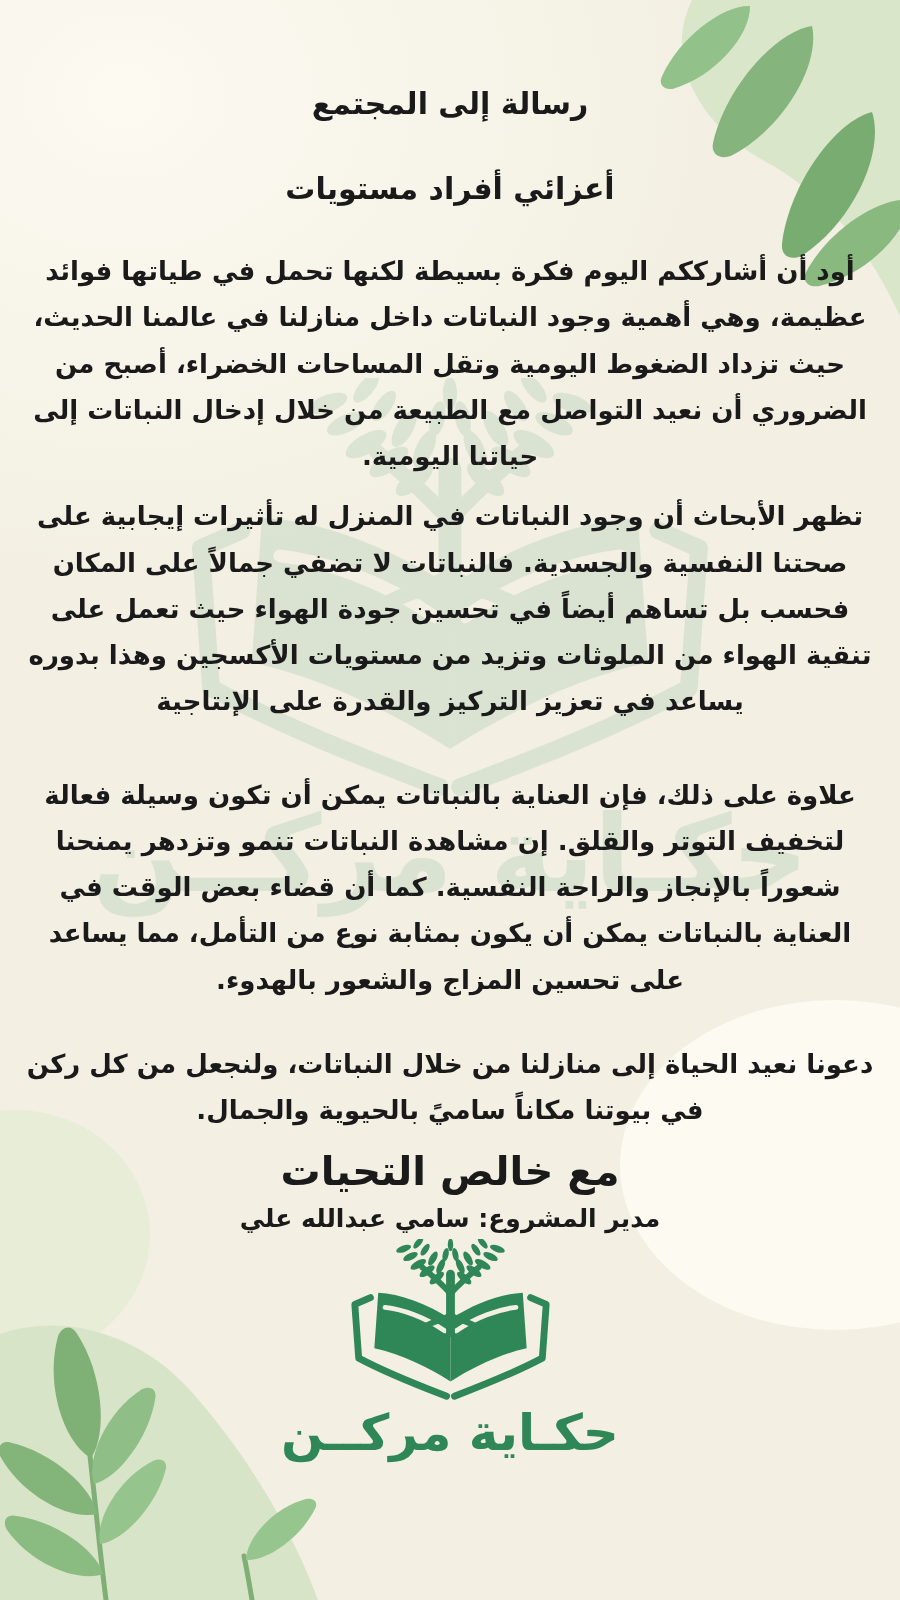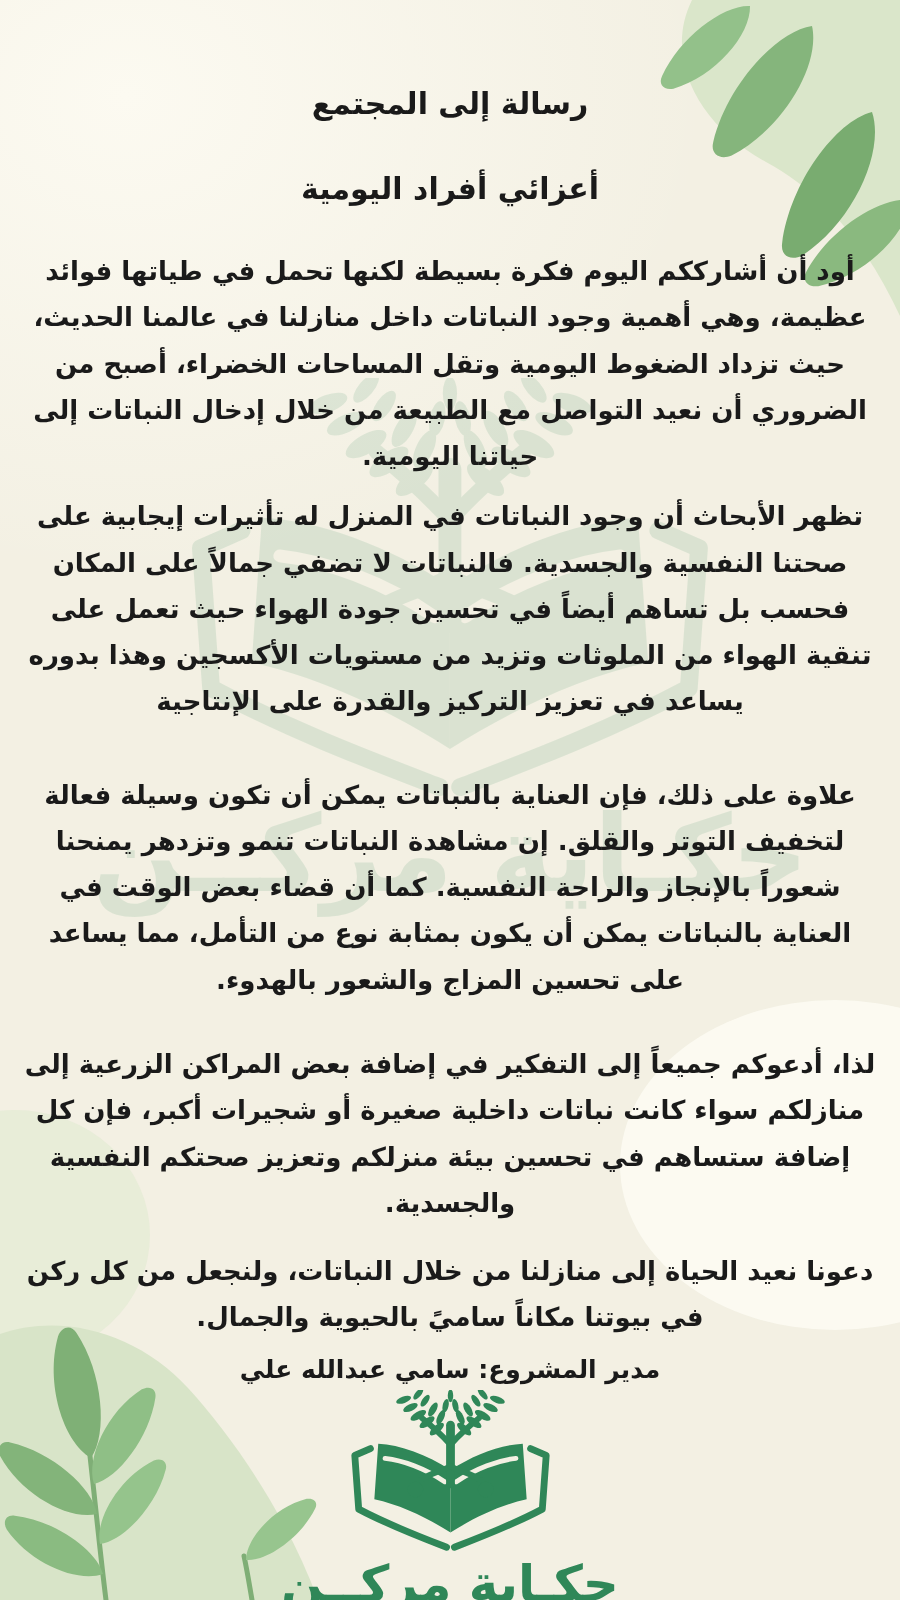--- a/index.html
+++ b/index.html
@@ -119,28 +119,28 @@
 
   <div class="watermark">
     <svg viewBox="0 0 220 170" width="560" height="432">
         <use href="#logo-art"></use>
       </svg>
     <div class="wm-arabic">حكـاية مركــن</div>
   </div>
 
   <div class="content">
     <h1 class="title">رسالة إلى المجتمع</h1>
-    <div class="greeting">أعزائي أفراد اليومية</div>
+    <div class="greeting">أعزائي أفراد مستويات</div>
 
     <p class="body-p p1">أود أن أشارككم اليوم فكرة بسيطة لكنها تحمل في طياتها فوائد عظيمة، وهي أهمية وجود النباتات داخل منازلنا في عالمنا الحديث، حيث تزداد الضغوط اليومية وتقل المساحات الخضراء، أصبح من الضروري أن نعيد التواصل مع الطبيعة من خلال إدخال النباتات إلى حياتنا اليومية.</p>
     <p class="body-p p2">تظهر الأبحاث أن وجود النباتات في المنزل له تأثيرات إيجابية على صحتنا النفسية والجسدية. فالنباتات لا تضفي جمالاً على المكان فحسب بل تساهم أيضاً في تحسين جودة الهواء حيث تعمل على تنقية الهواء من الملوثات وتزيد من مستويات الأكسجين وهذا بدوره يساعد في تعزيز التركيز والقدرة على الإنتاجية</p>
     <p class="body-p p3">علاوة على ذلك، فإن العناية بالنباتات يمكن أن تكون وسيلة فعالة لتخفيف التوتر والقلق. إن مشاهدة النباتات تنمو وتزدهر يمنحنا شعوراً بالإنجاز والراحة النفسية. كما أن قضاء بعض الوقت في العناية بالنباتات يمكن أن يكون بمثابة نوع من التأمل، مما يساعد على تحسين المزاج والشعور بالهدوء.</p>
-    <p class="body-p p4">لذا، أدعوكم جميعاً إلى التفكير في إضافة بعض المراكن الزرعية إلى منازلكم سواء كانت نباتات داخلية صغيرة أو شجيرات أكبر، فإن كل إضافة ستساهم في تحسين بيئة منزلكم وتعزيز صحتكم النفسية والجسدية.</p>
     <p class="body-p p5">دعونا نعيد الحياة إلى منازلنا من خلال النباتات، ولنجعل من كل ركن في بيوتنا مكاناً ساميً بالحيوية والجمال.</p>
 
+    <div class="closing">مع خالص التحيات</div>
     <div class="signature">مدير المشروع: سامي عبدالله علي</div>
   </div>
 
   <div class="brand">
     <svg viewBox="0 0 220 170" width="215" height="166">
         <use href="#logo-art"></use>
       </svg>
     <div class="brand-arabic">حكـاية مركــن</div>
 
   </div>

